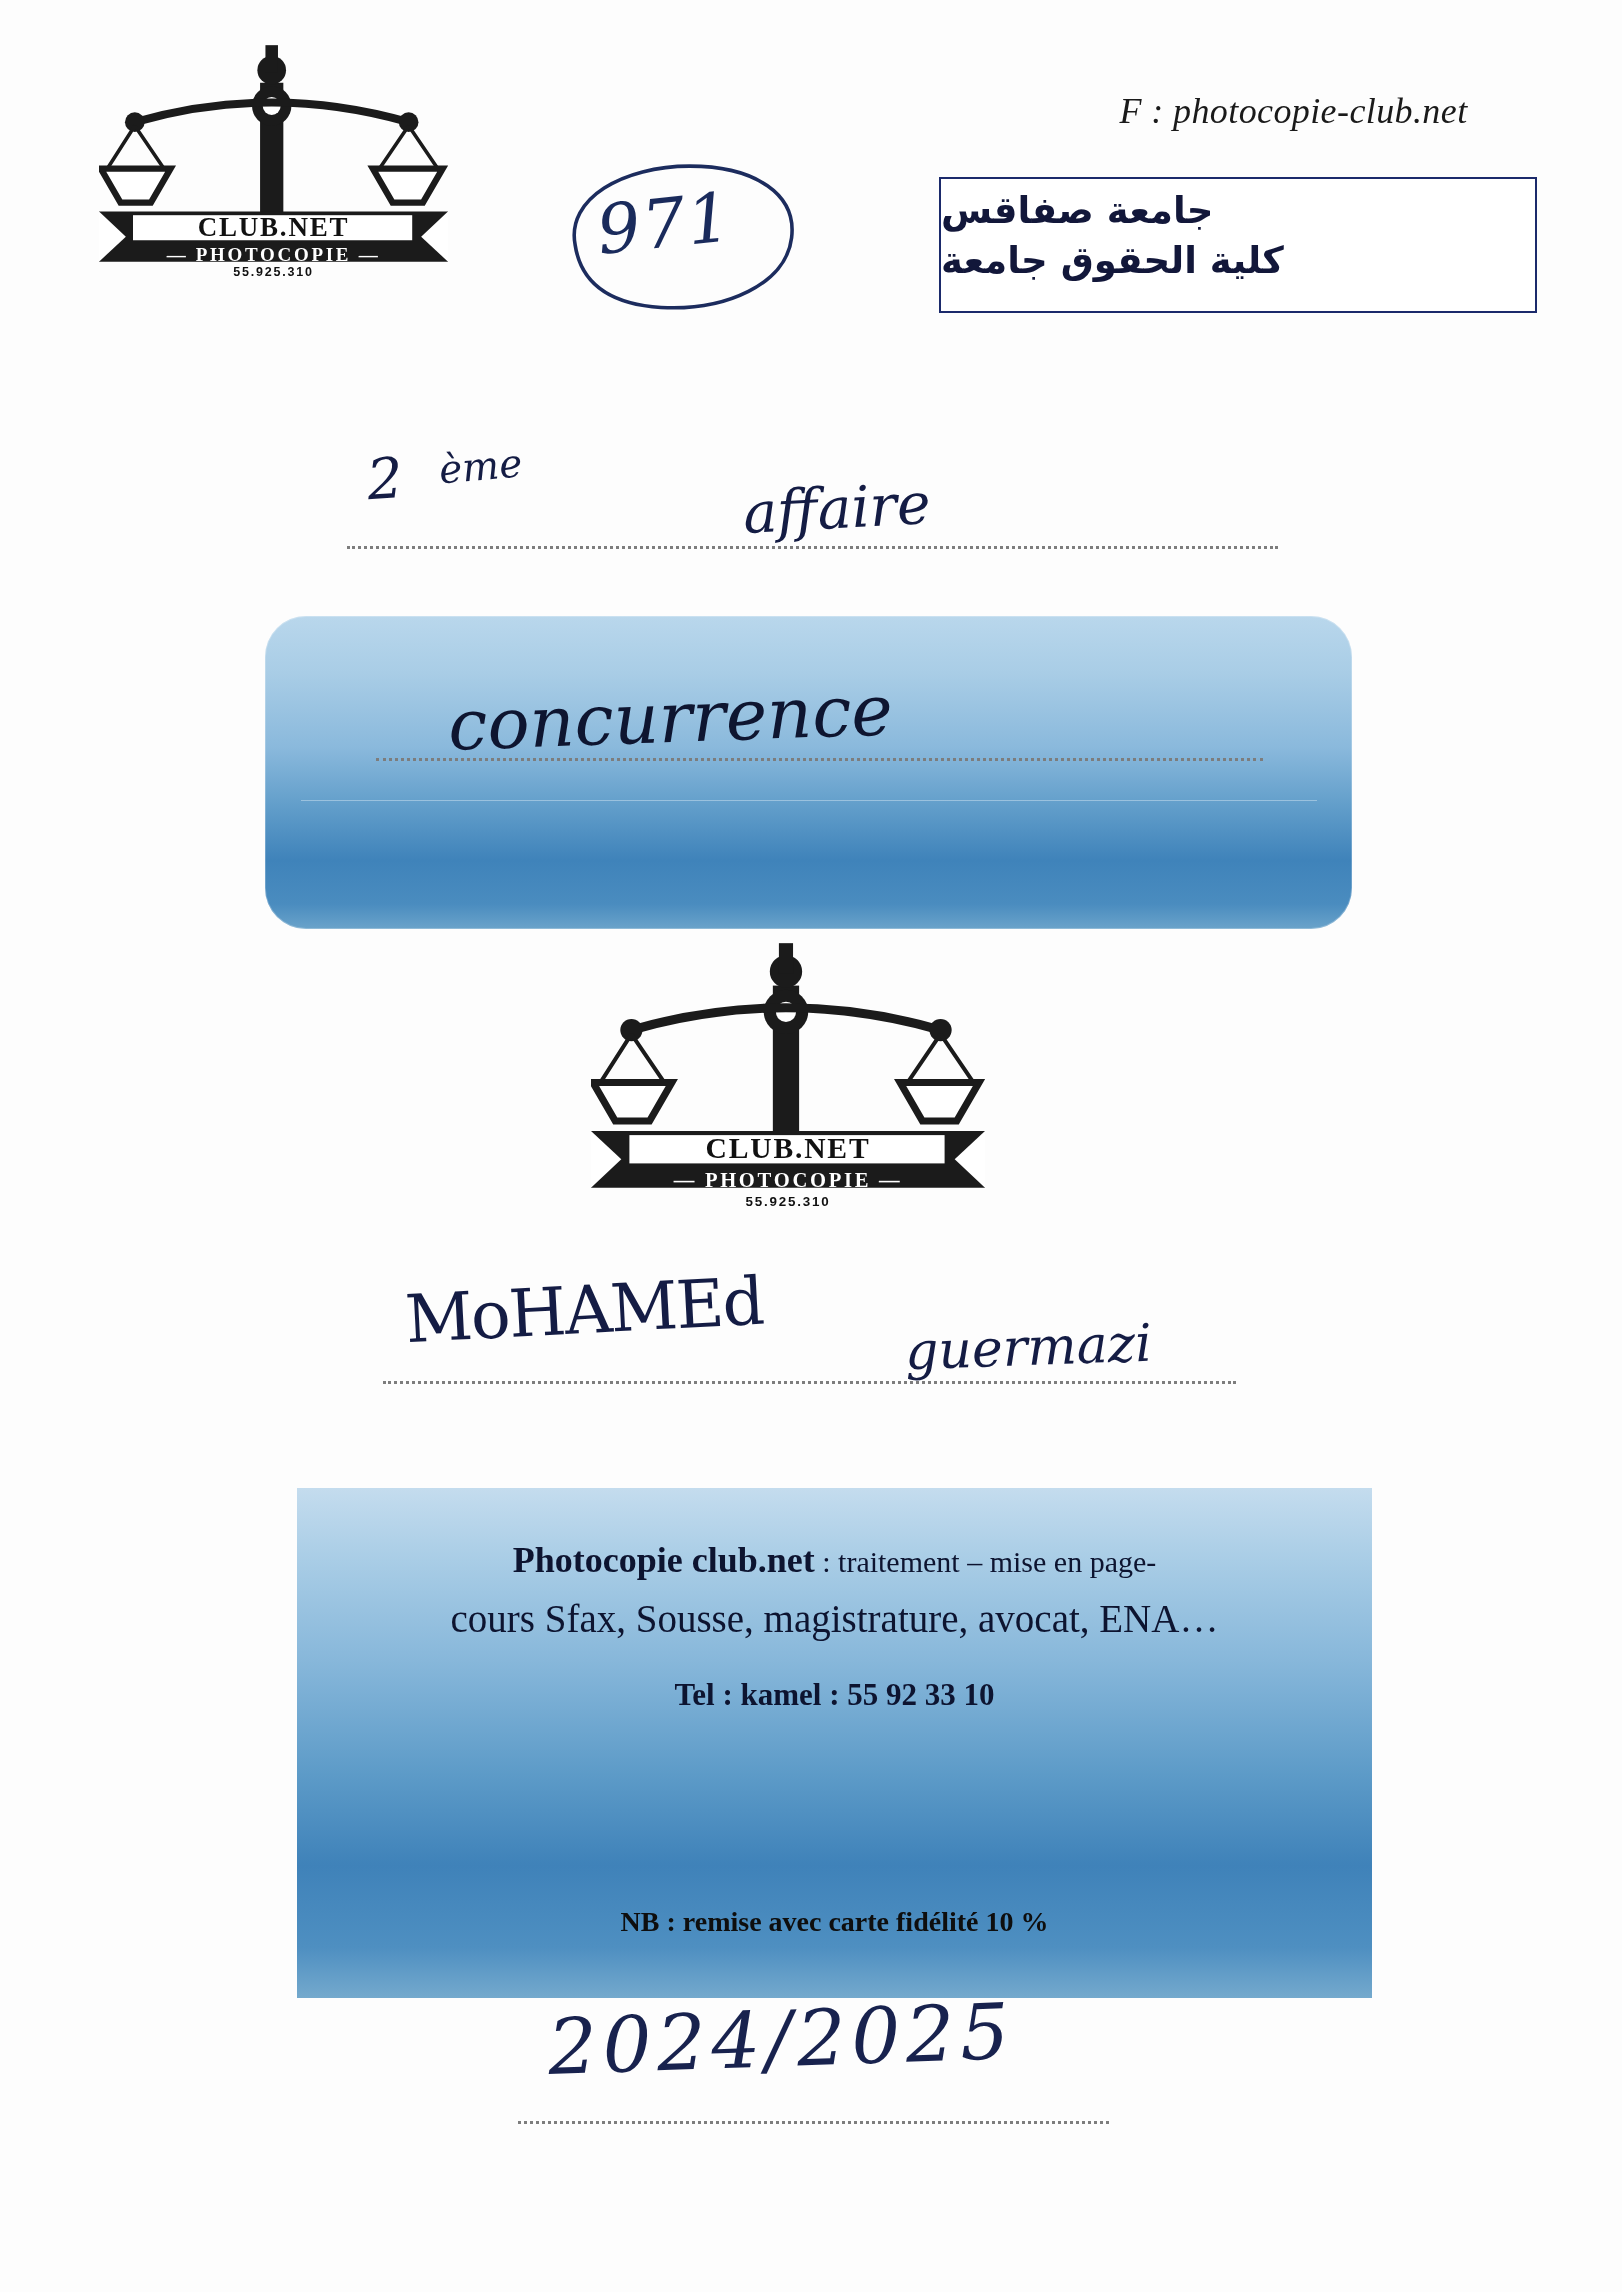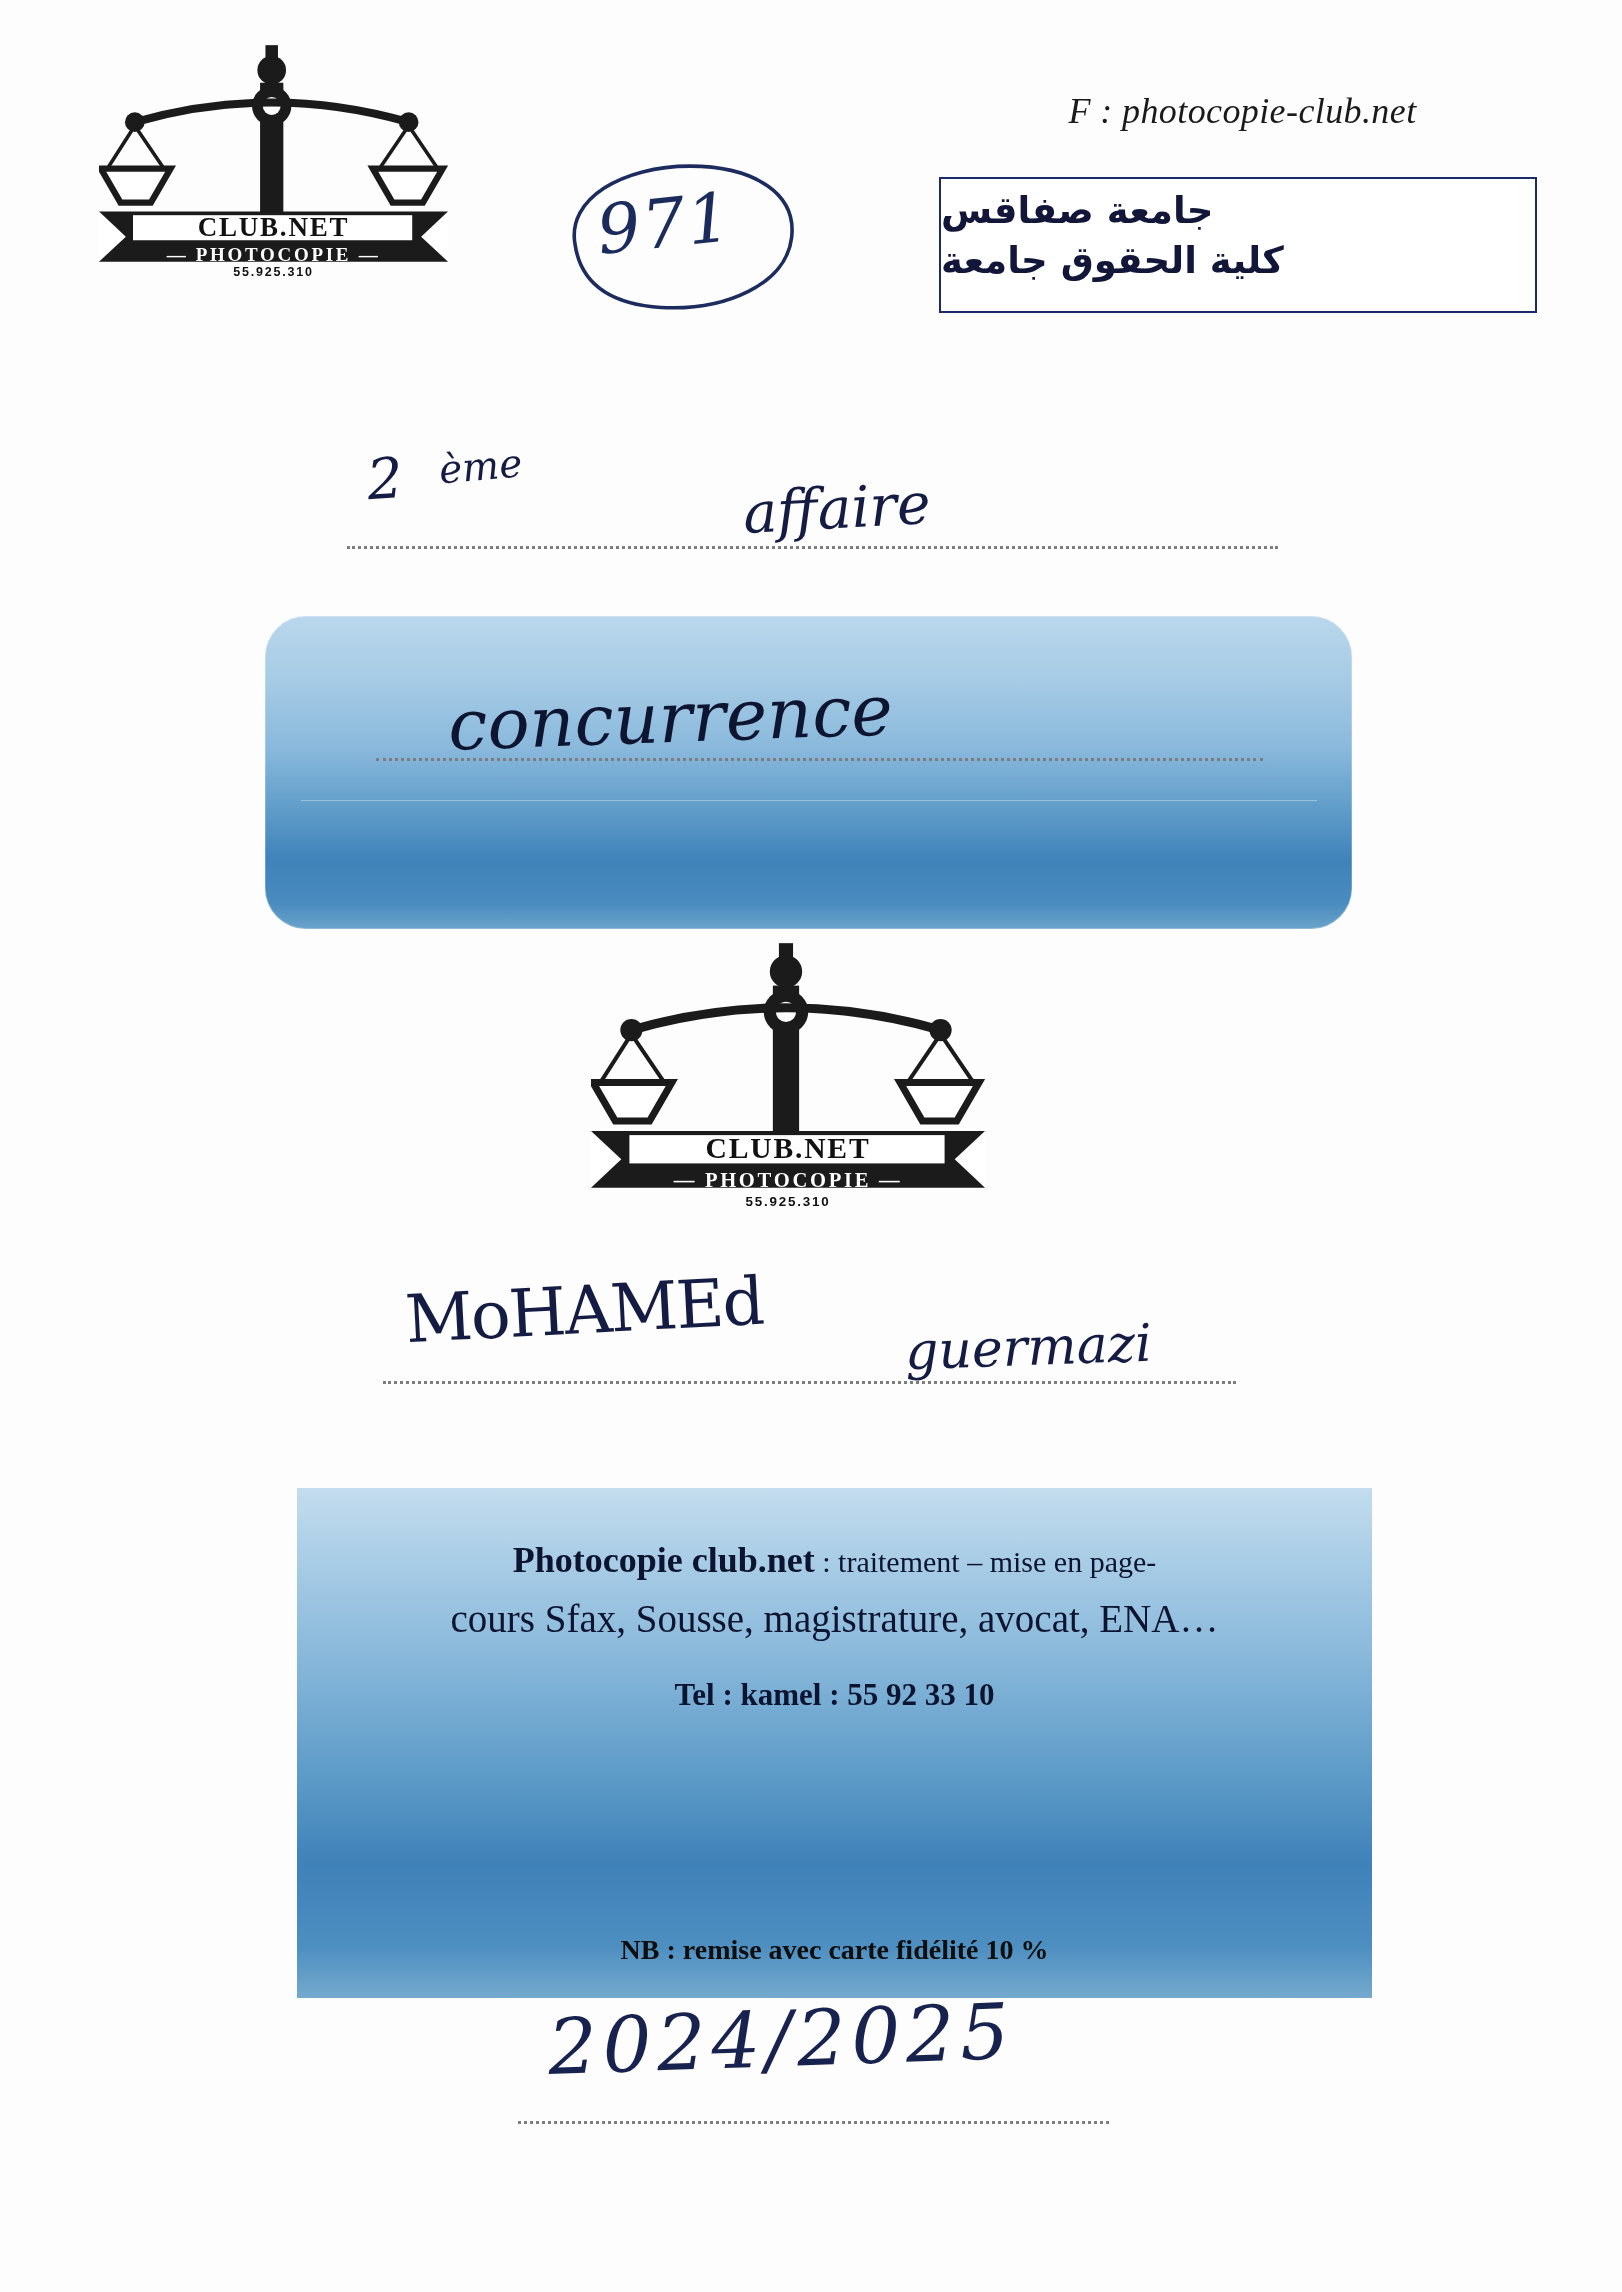--- a/index.html
+++ b/index.html
@@ -25,21 +25,21 @@
 
   
   .scale-logo {
     position: absolute;
   }
   .scale-logo svg { display: block; }
 
   
   .site-url {
     position: absolute;
-    left: 956px;
+    left: 1007px;
     top: 90px;
     width: 573px;
     text-align: center;
     font-family: "Liberation Serif", serif;
     font-style: italic;
     font-size: 36px;
     color: #1a1a1a;
     letter-spacing: 0.4px;
   }
   .uni-box {
@@ -179,21 +179,20 @@
   .nb-line {
     position: absolute;
     left: 297px;
     top: 1906px;
     width: 1075px;
     text-align: center;
     font-family: "Liberation Serif", serif;
     font-weight: bold;
     font-size: 28px;
     color: #0e0e0e;
-    margin-top: 28px;
   }
 
   
   .year-hand {
     position: absolute;
     left: 548px;
     top: 1995px;
     font-family: "DejaVu Serif", serif;
     font-style: italic;
     font-size: 77px;

